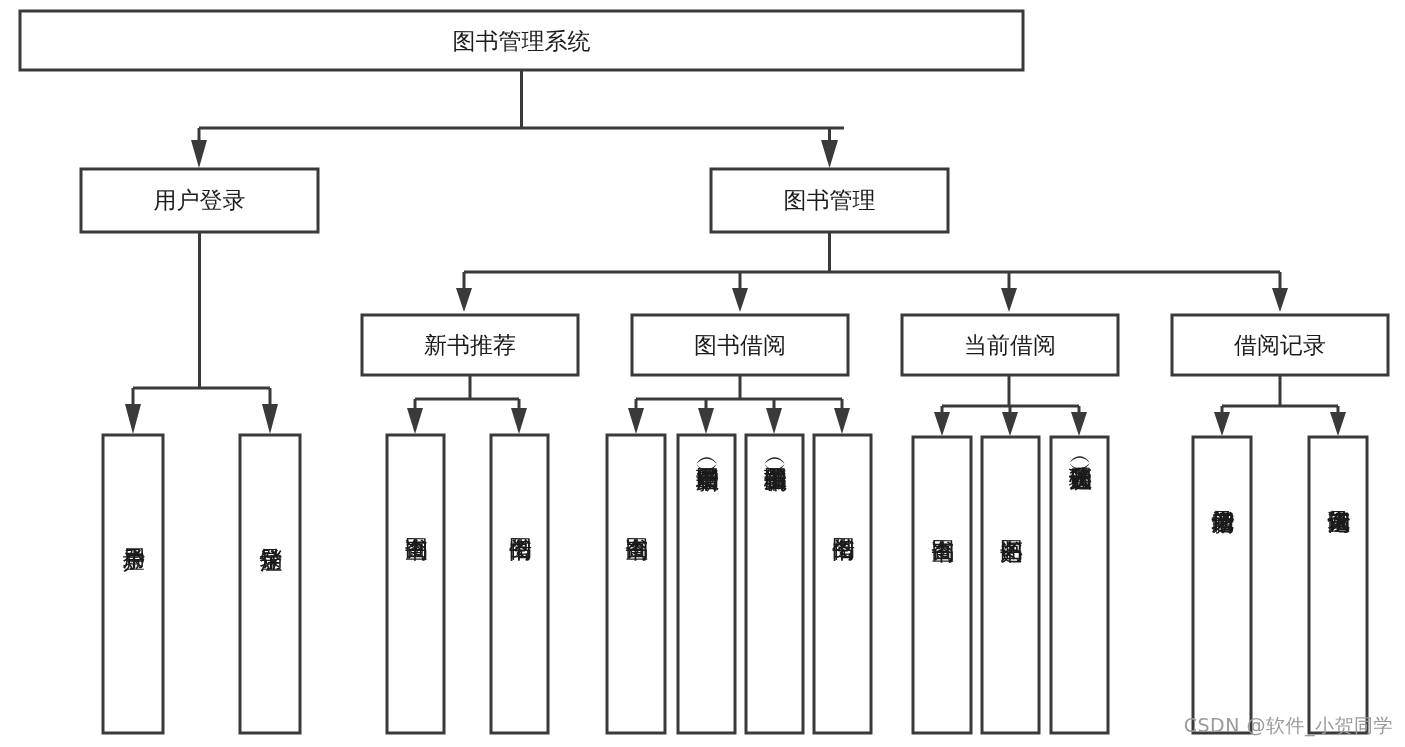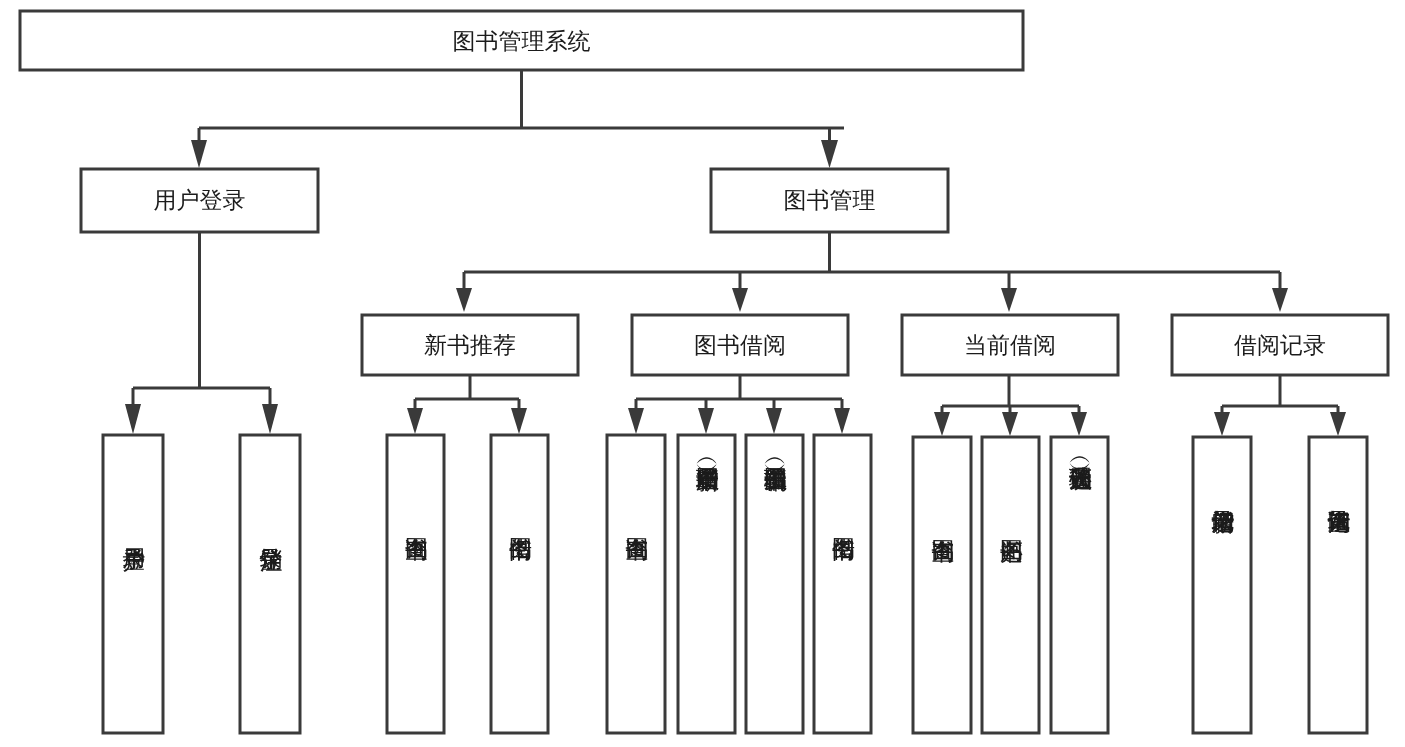--- a/index.html
+++ b/index.html
@@ -240,14 +240,15 @@
       <text class="node-label-v" x="1222" y="437" style="writing-mode:vertical-rl; text-orientation:upright;" dominant-baseline="central" text-anchor="start" dy="55">新增借阅记录</text>
     </g>
 
     <g>
       <rect class="node-box" x="1309" y="437" width="58" height="296"></rect>
       <text class="node-label-v" x="1338" y="437" style="writing-mode:vertical-rl; text-orientation:upright;" dominant-baseline="central" text-anchor="start" dy="55">查询借阅记录</text>
     </g>
 
   </svg>
 
+  <div class="watermark">CSDN @软件_小贺同学</div>
 
 </div>
 
 </body></html>

